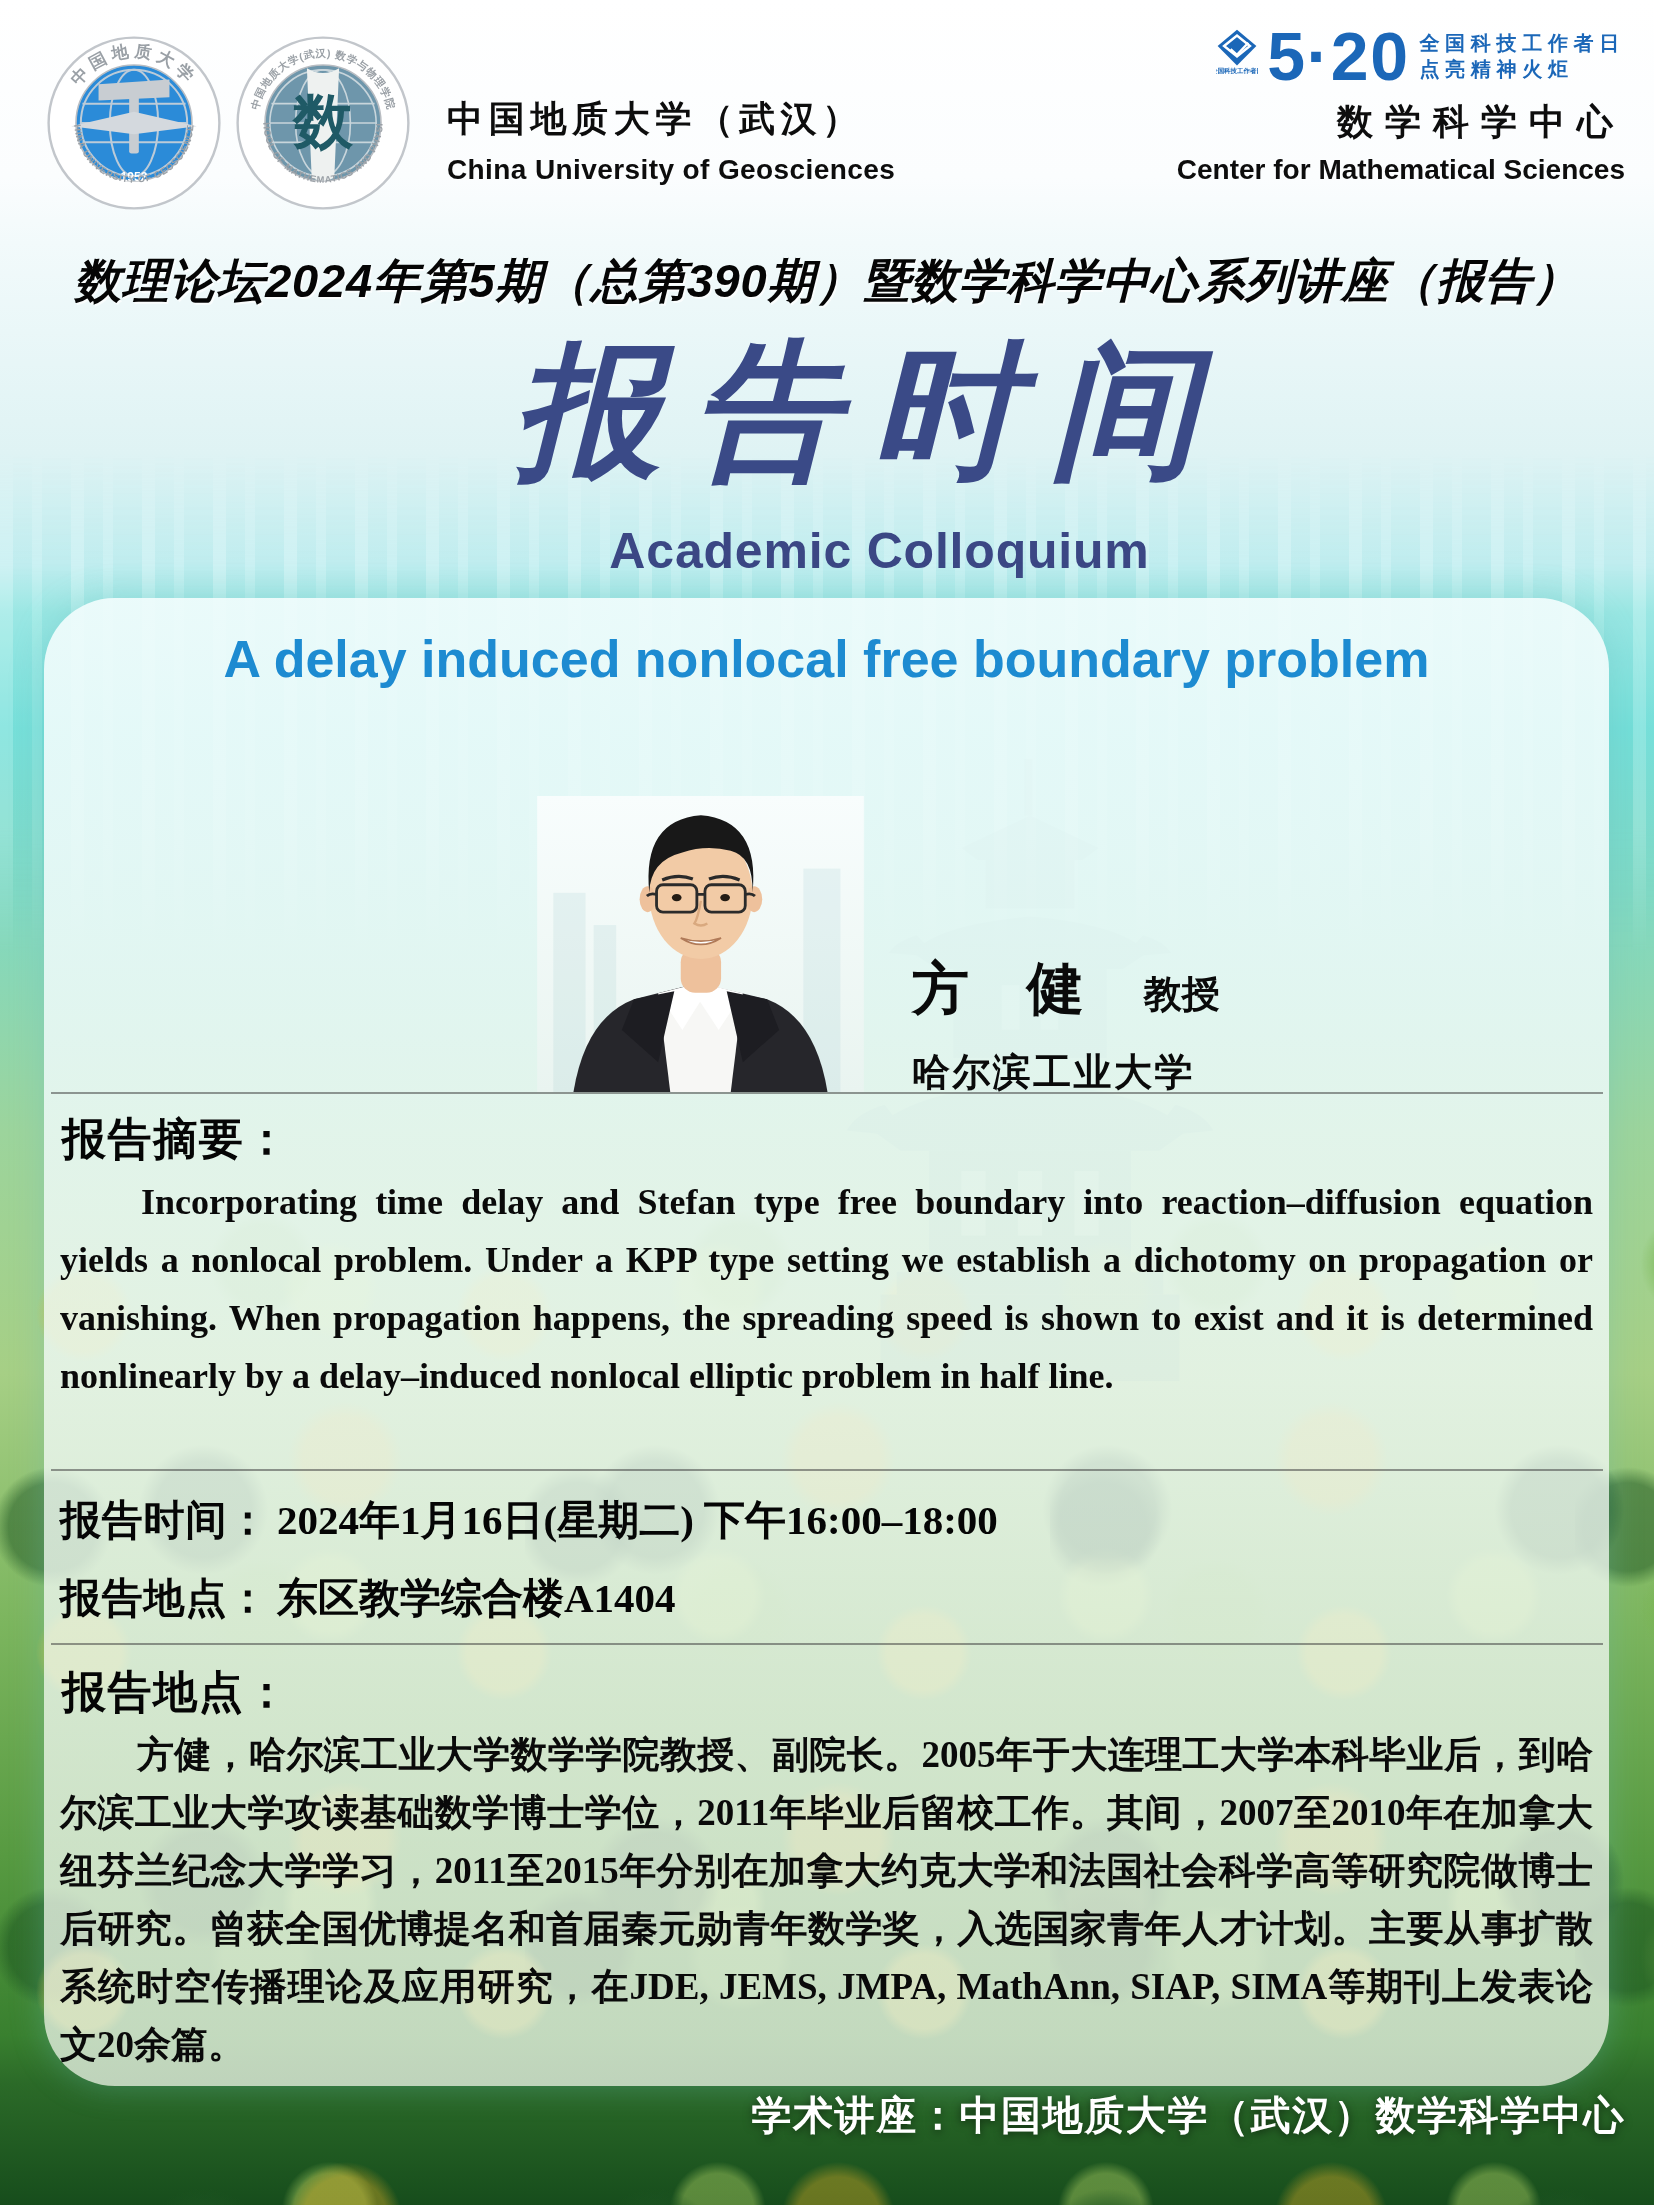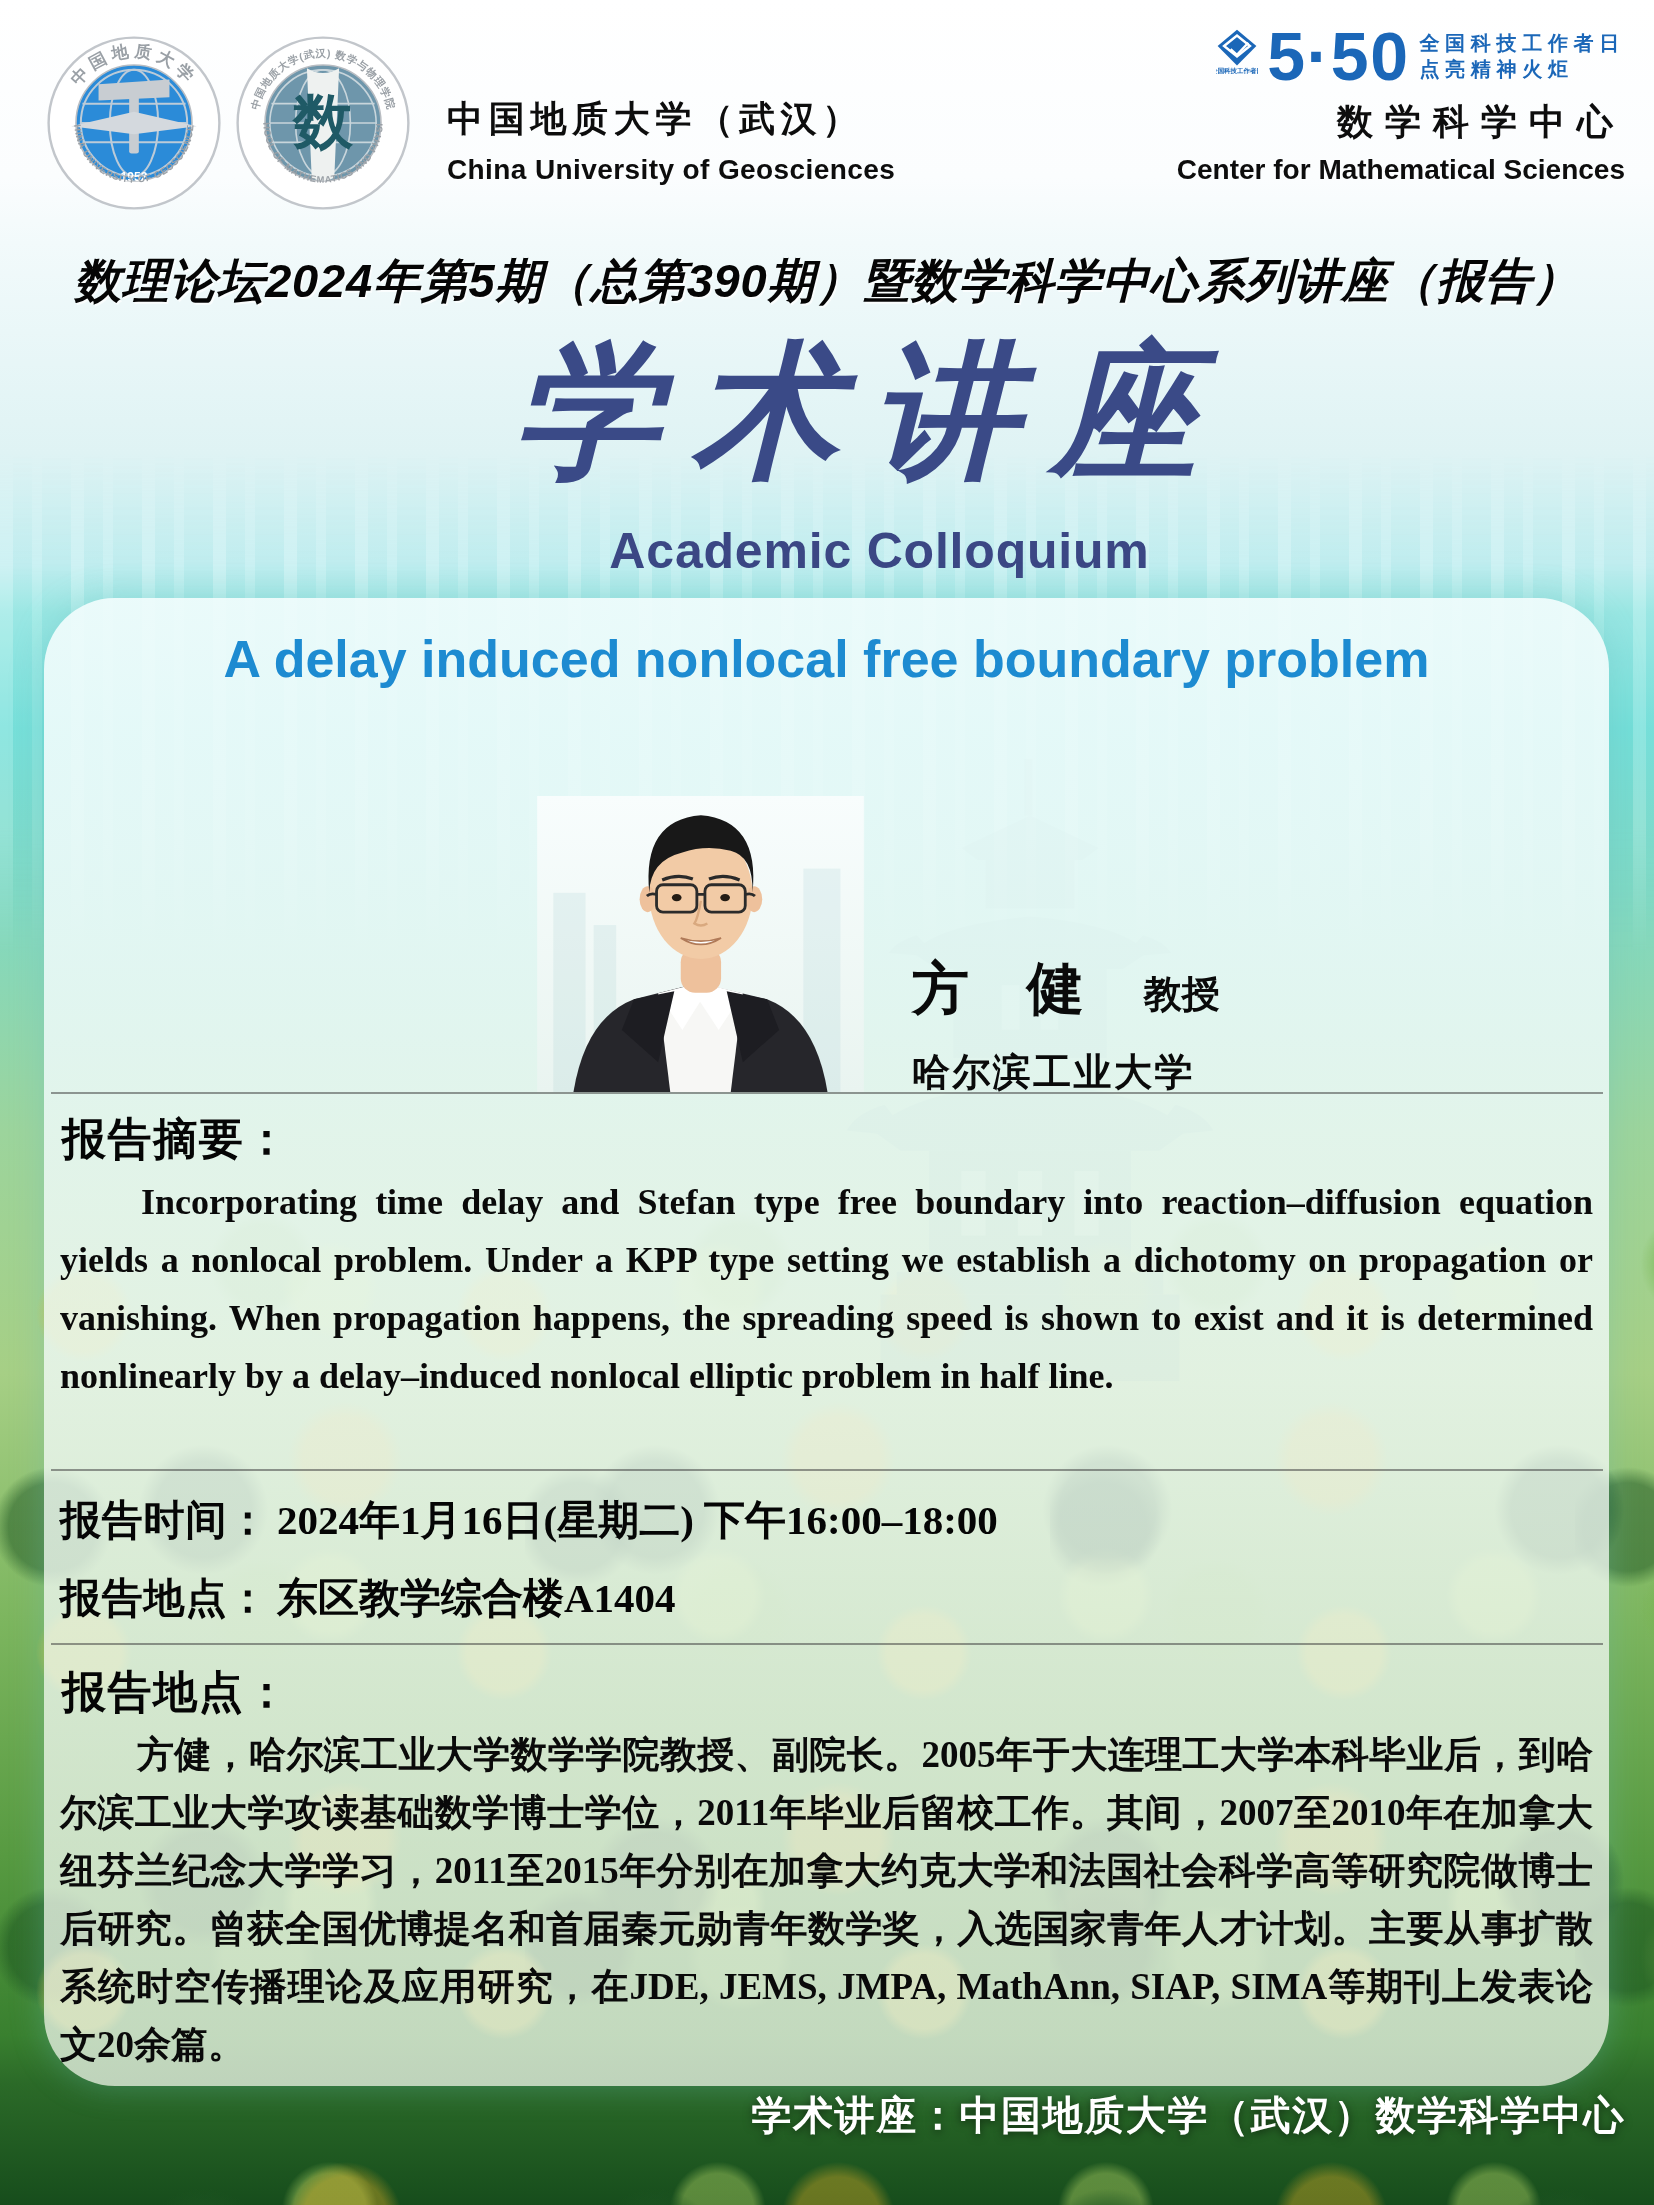--- a/index.html
+++ b/index.html
@@ -170,32 +170,32 @@
   </div>
 
   <div class="tr-col">
     <div class="badge-row">
       <svg width="42" height="57" viewBox="0 0 52 70">
         <path d="M26 2 L50 22 L26 46 L2 22 Z" fill="#1b67b8"></path>
         <path d="M10 22 L26 9 L42 22 L26 35 Z" fill="none" stroke="#ffffff" stroke-width="3"></path>
         <path d="M18 26 L26 33 L40 18" fill="none" stroke="#ffffff" stroke-width="3"></path>
         <text x="26" y="56" text-anchor="middle" font-size="8" font-weight="bold" fill="#1b67b8">全国科技工作者日</text>
       </svg>
-      <div class="badge-num">5·50</div>
+      <div class="badge-num">5·20</div>
       <div class="badge-slogan">
         <div>全国科技工作者日</div>
         <div>点亮精神火炬</div>
       </div>
     </div>
     <div class="center-cn">数学科学中心</div>
     <div class="center-en">Center for Mathematical Sciences</div>
   </div>
 
   <div class="banner">数理论坛2024年第5期（总第390期）暨数学科学中心系列讲座（报告）</div>
-  <div class="callig">学术讲座</div>
+  <div class="callig">报告时间</div>
   <div class="acad">Academic Colloquium</div>
 
   <section class="panel">
 
     <h1 class="talk-title" style="margin:0;">A delay induced nonlocal free boundary problem</h1>
 
     <svg class="photo" width="327" height="296" viewBox="0 0 405 367">
       <defs>
         <linearGradient id="pbg" x1="0" y1="0" x2="0" y2="1">
           <stop offset="0" stop-color="#f8fdfd"></stop>

